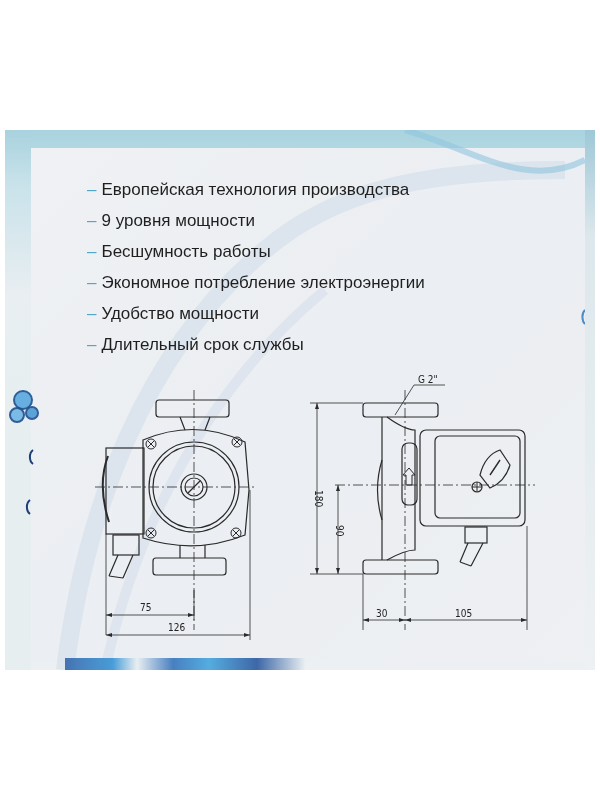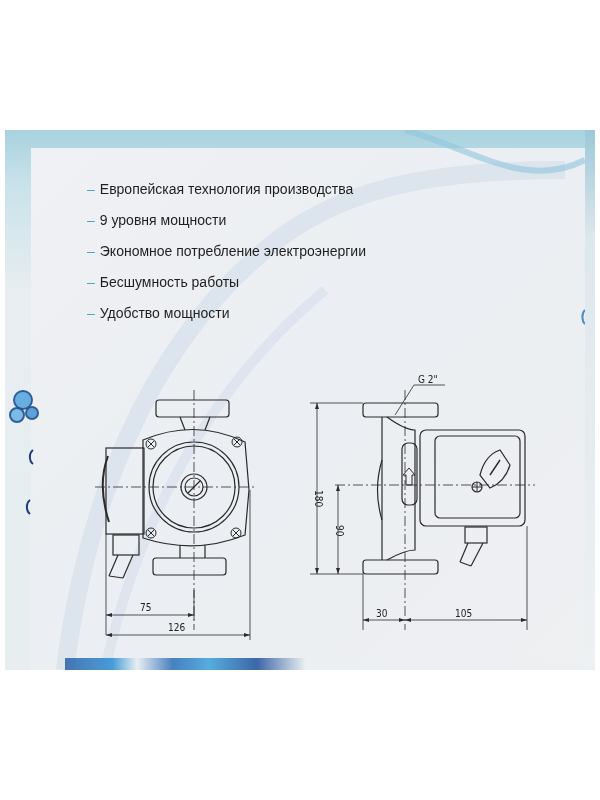--- a/index.html
+++ b/index.html
@@ -10,21 +10,21 @@
     overflow:hidden;
   }
   .card-left-band { position:absolute; left:0; top:0; width:26px; height:540px;
     background: linear-gradient(180deg, #a8d2de 0%, #c9e2ea 10%, #e8eef1 30%, #e6eef0 100%); }
   .panel {
     position:absolute; left:26px; top:18px; width:560px; height:515px;
     background: linear-gradient(135deg, #eff1f4 0%, #ebeef2 50%, #eef0f2 100%);
   }
   .swirl { position:absolute; left:0; top:0; width:590px; height:540px; pointer-events:none; }
   .features { position:absolute; left:82px; top:44px; margin:0; padding:0; list-style:none; }
-  .features li { font-size:14px; line-height:31px; color:#1f1f1f; white-space:nowrap; }
+  .features li { font-size:17px; line-height:31px; color:#1f1f1f; white-space:nowrap; }
   .features .dash { color:#4aa6c6; margin-right:5px; }
   .drawing { position:absolute; left:0; top:0; }
   .dim { font-family:"DejaVu Sans Condensed","DejaVu Sans", sans-serif; font-size:10px; fill:#222; }
   .bottom-splash { position:absolute; left:60px; top:528px; width:240px; height:12px;
     background: linear-gradient(90deg, #2a5fa8 0%, #2d8fd4 20%, #e8eef1 30%, #2a6cb8 45%, #3aa0dc 60%, #1f4f9a 80%, #e8eef1 100%); opacity:.85; }
   .right-edge { position:absolute; right:0; top:0; width:10px; height:540px;
     background: linear-gradient(180deg, #9ec8d8 0%, #dde8ec 20%, #eef1f3 100%); }
 </style>
 </head>
 <body>
@@ -41,23 +41,24 @@
     <circle cx="12" cy="285" r="7" fill="#6fb6e6" stroke="#1e4e8e" stroke-width="2" opacity=".9"></circle>
     <circle cx="27" cy="283" r="6" fill="#4d9ad4" stroke="#1e4e8e" stroke-width="2" opacity=".9"></circle>
     <path d="M28 320 a6 8 0 0 0 0 14" fill="none" stroke="#1e3e7a" stroke-width="2"></path>
     <path d="M25 370 a6 8 0 0 0 0 14" fill="none" stroke="#1e3e7a" stroke-width="2"></path>
     <path d="M580 180 a5 8 0 0 0 0 14" fill="none" stroke="#4a8ec4" stroke-width="2"></path>
   </svg>
 
   <ul class="features">
     <li><span class="dash">–</span><span>Европейская технология производства</span></li>
     <li><span class="dash">–</span><span>9 уровня мощности</span></li>
+    <li><span class="dash">–</span><span>Бесшумность работы</span></li>
     <li><span class="dash">–</span><span>Экономное потребление электроэнергии</span></li>
-    <li><span class="dash">–</span><span>Бесшумность работы</span></li>
     <li><span class="dash">–</span><span>Удобство мощности</span></li>
+    <li><span class="dash">–</span><span>Длительный срок службы</span></li>
   </ul>
 
   <svg class="drawing" width="590" height="540" viewBox="0 0 590 540">
     <g stroke="#2a2a2a" fill="none" stroke-width="1.2">
 
       <g>
 
         <rect x="151" y="270" width="73" height="17" rx="3"></rect>
         <path d="M175 287 L180 300 M205 287 L200 300"></path>
 

